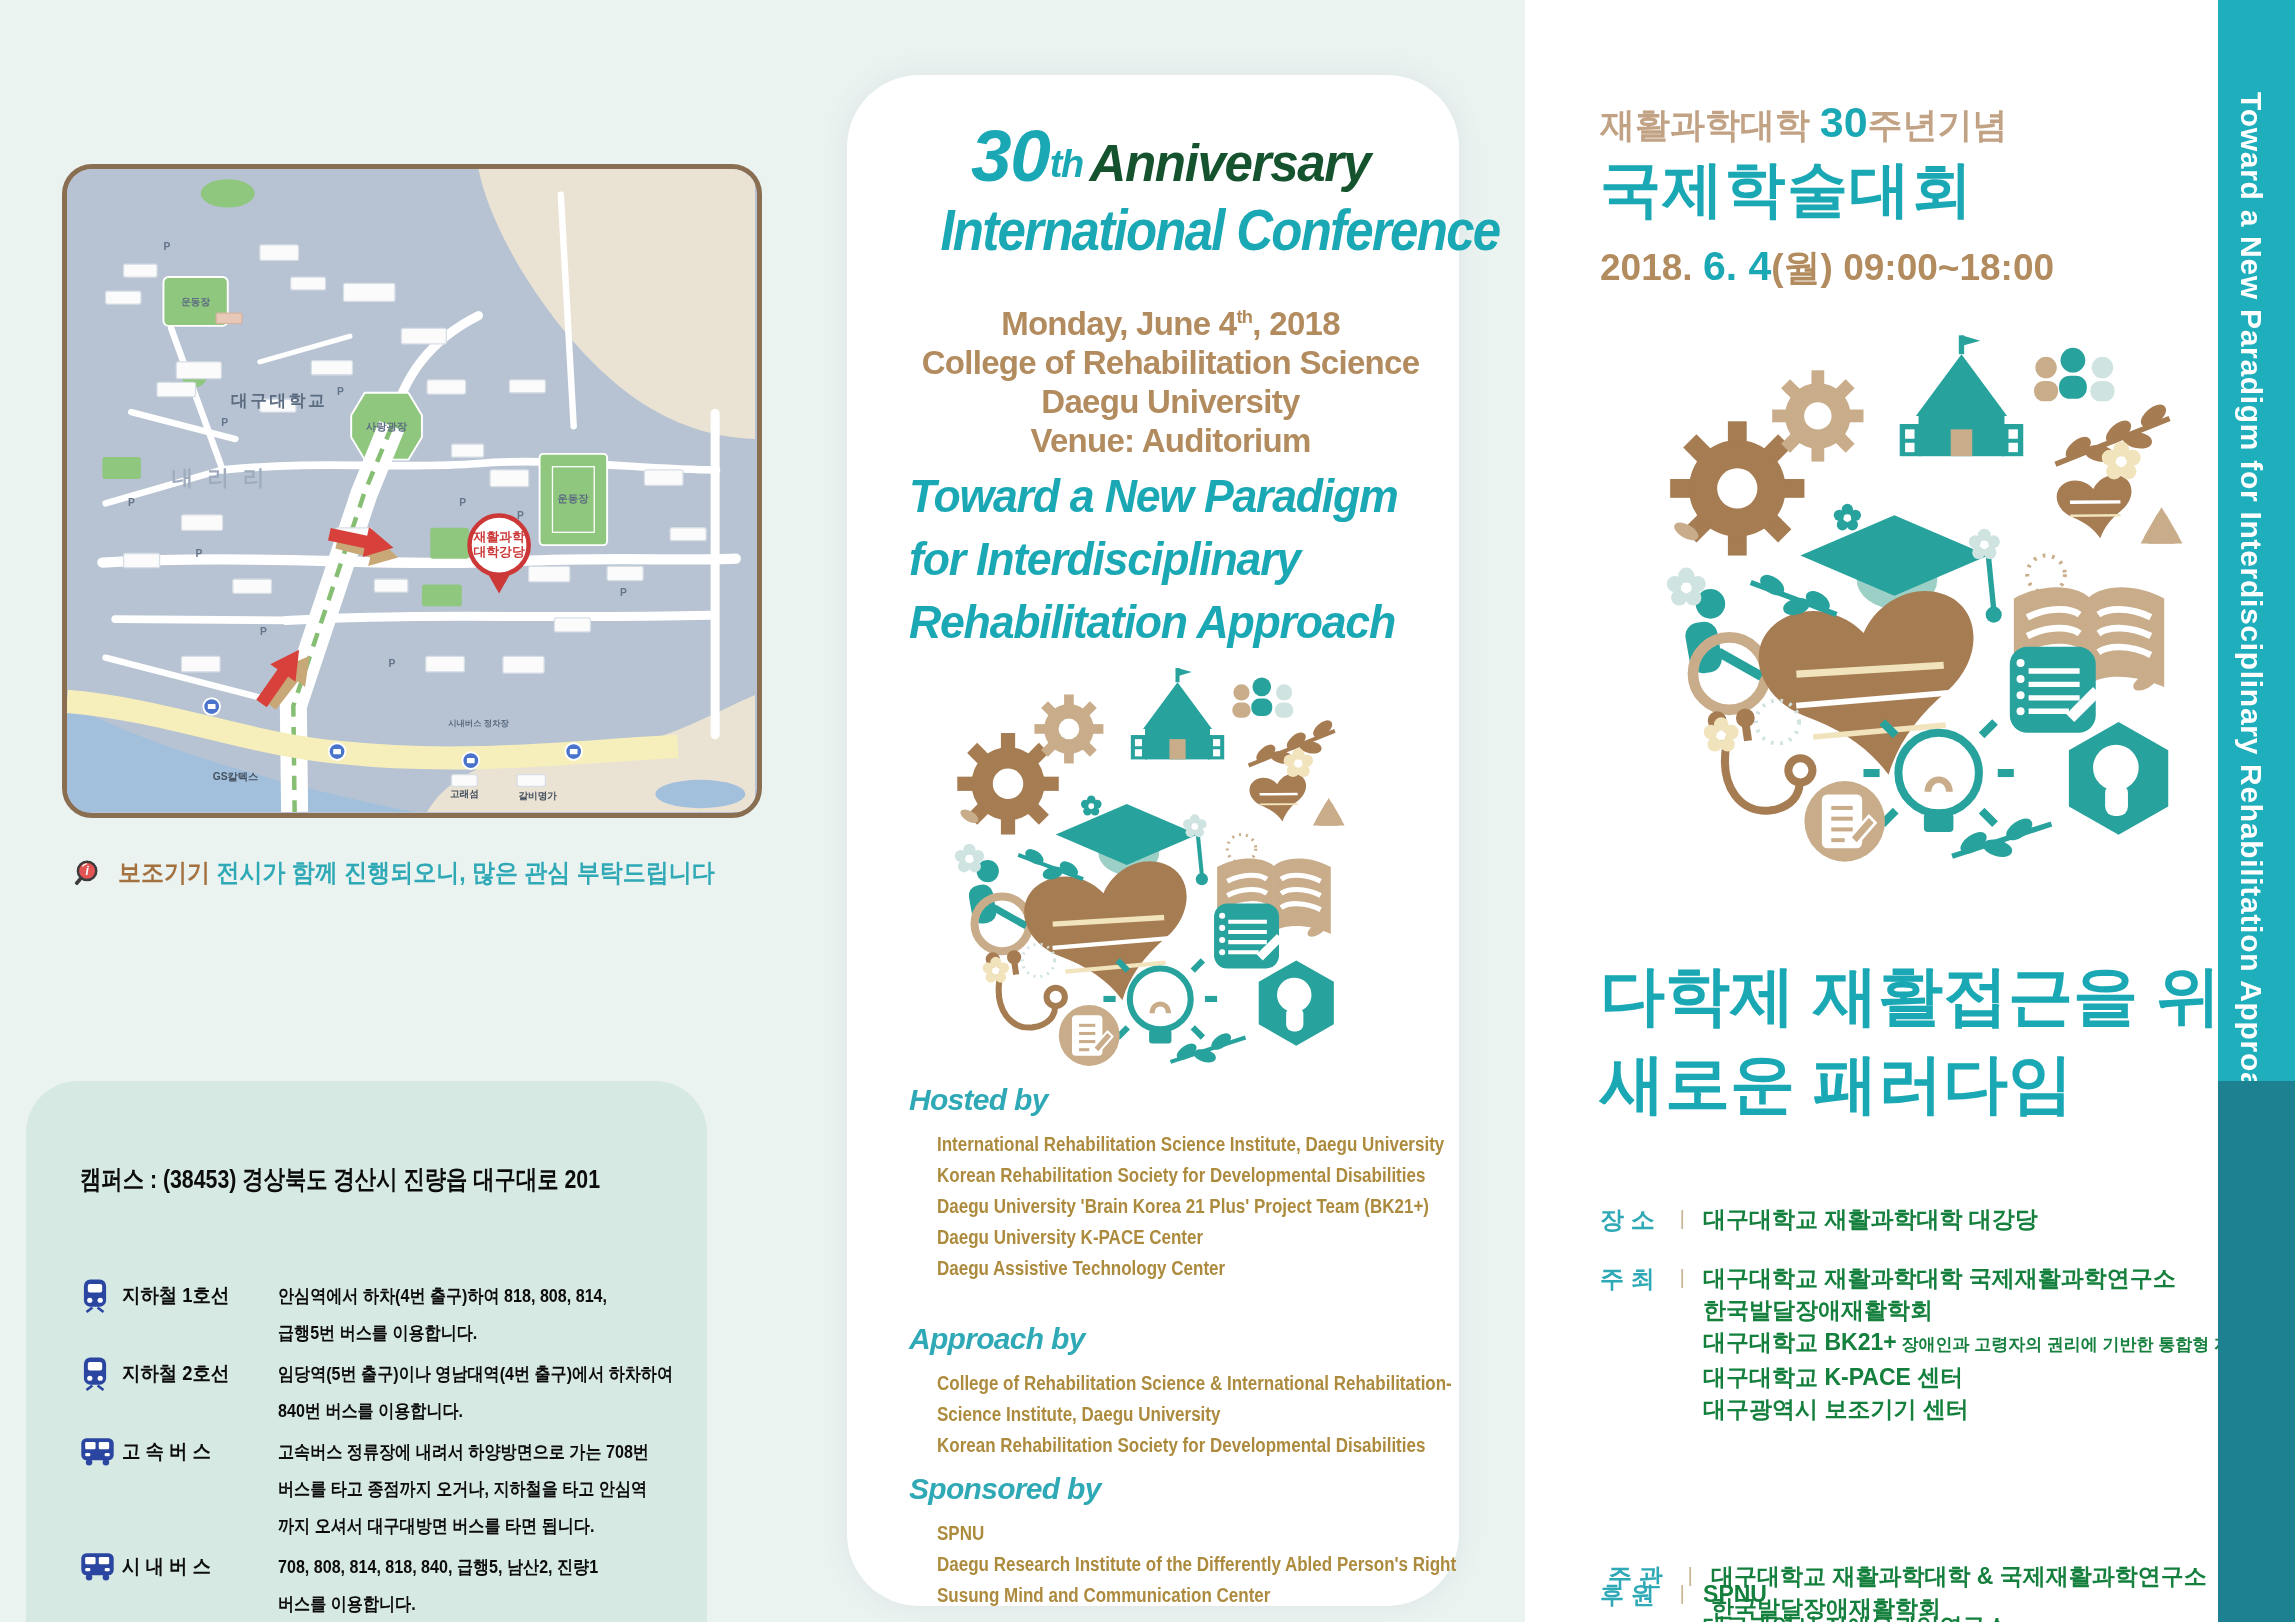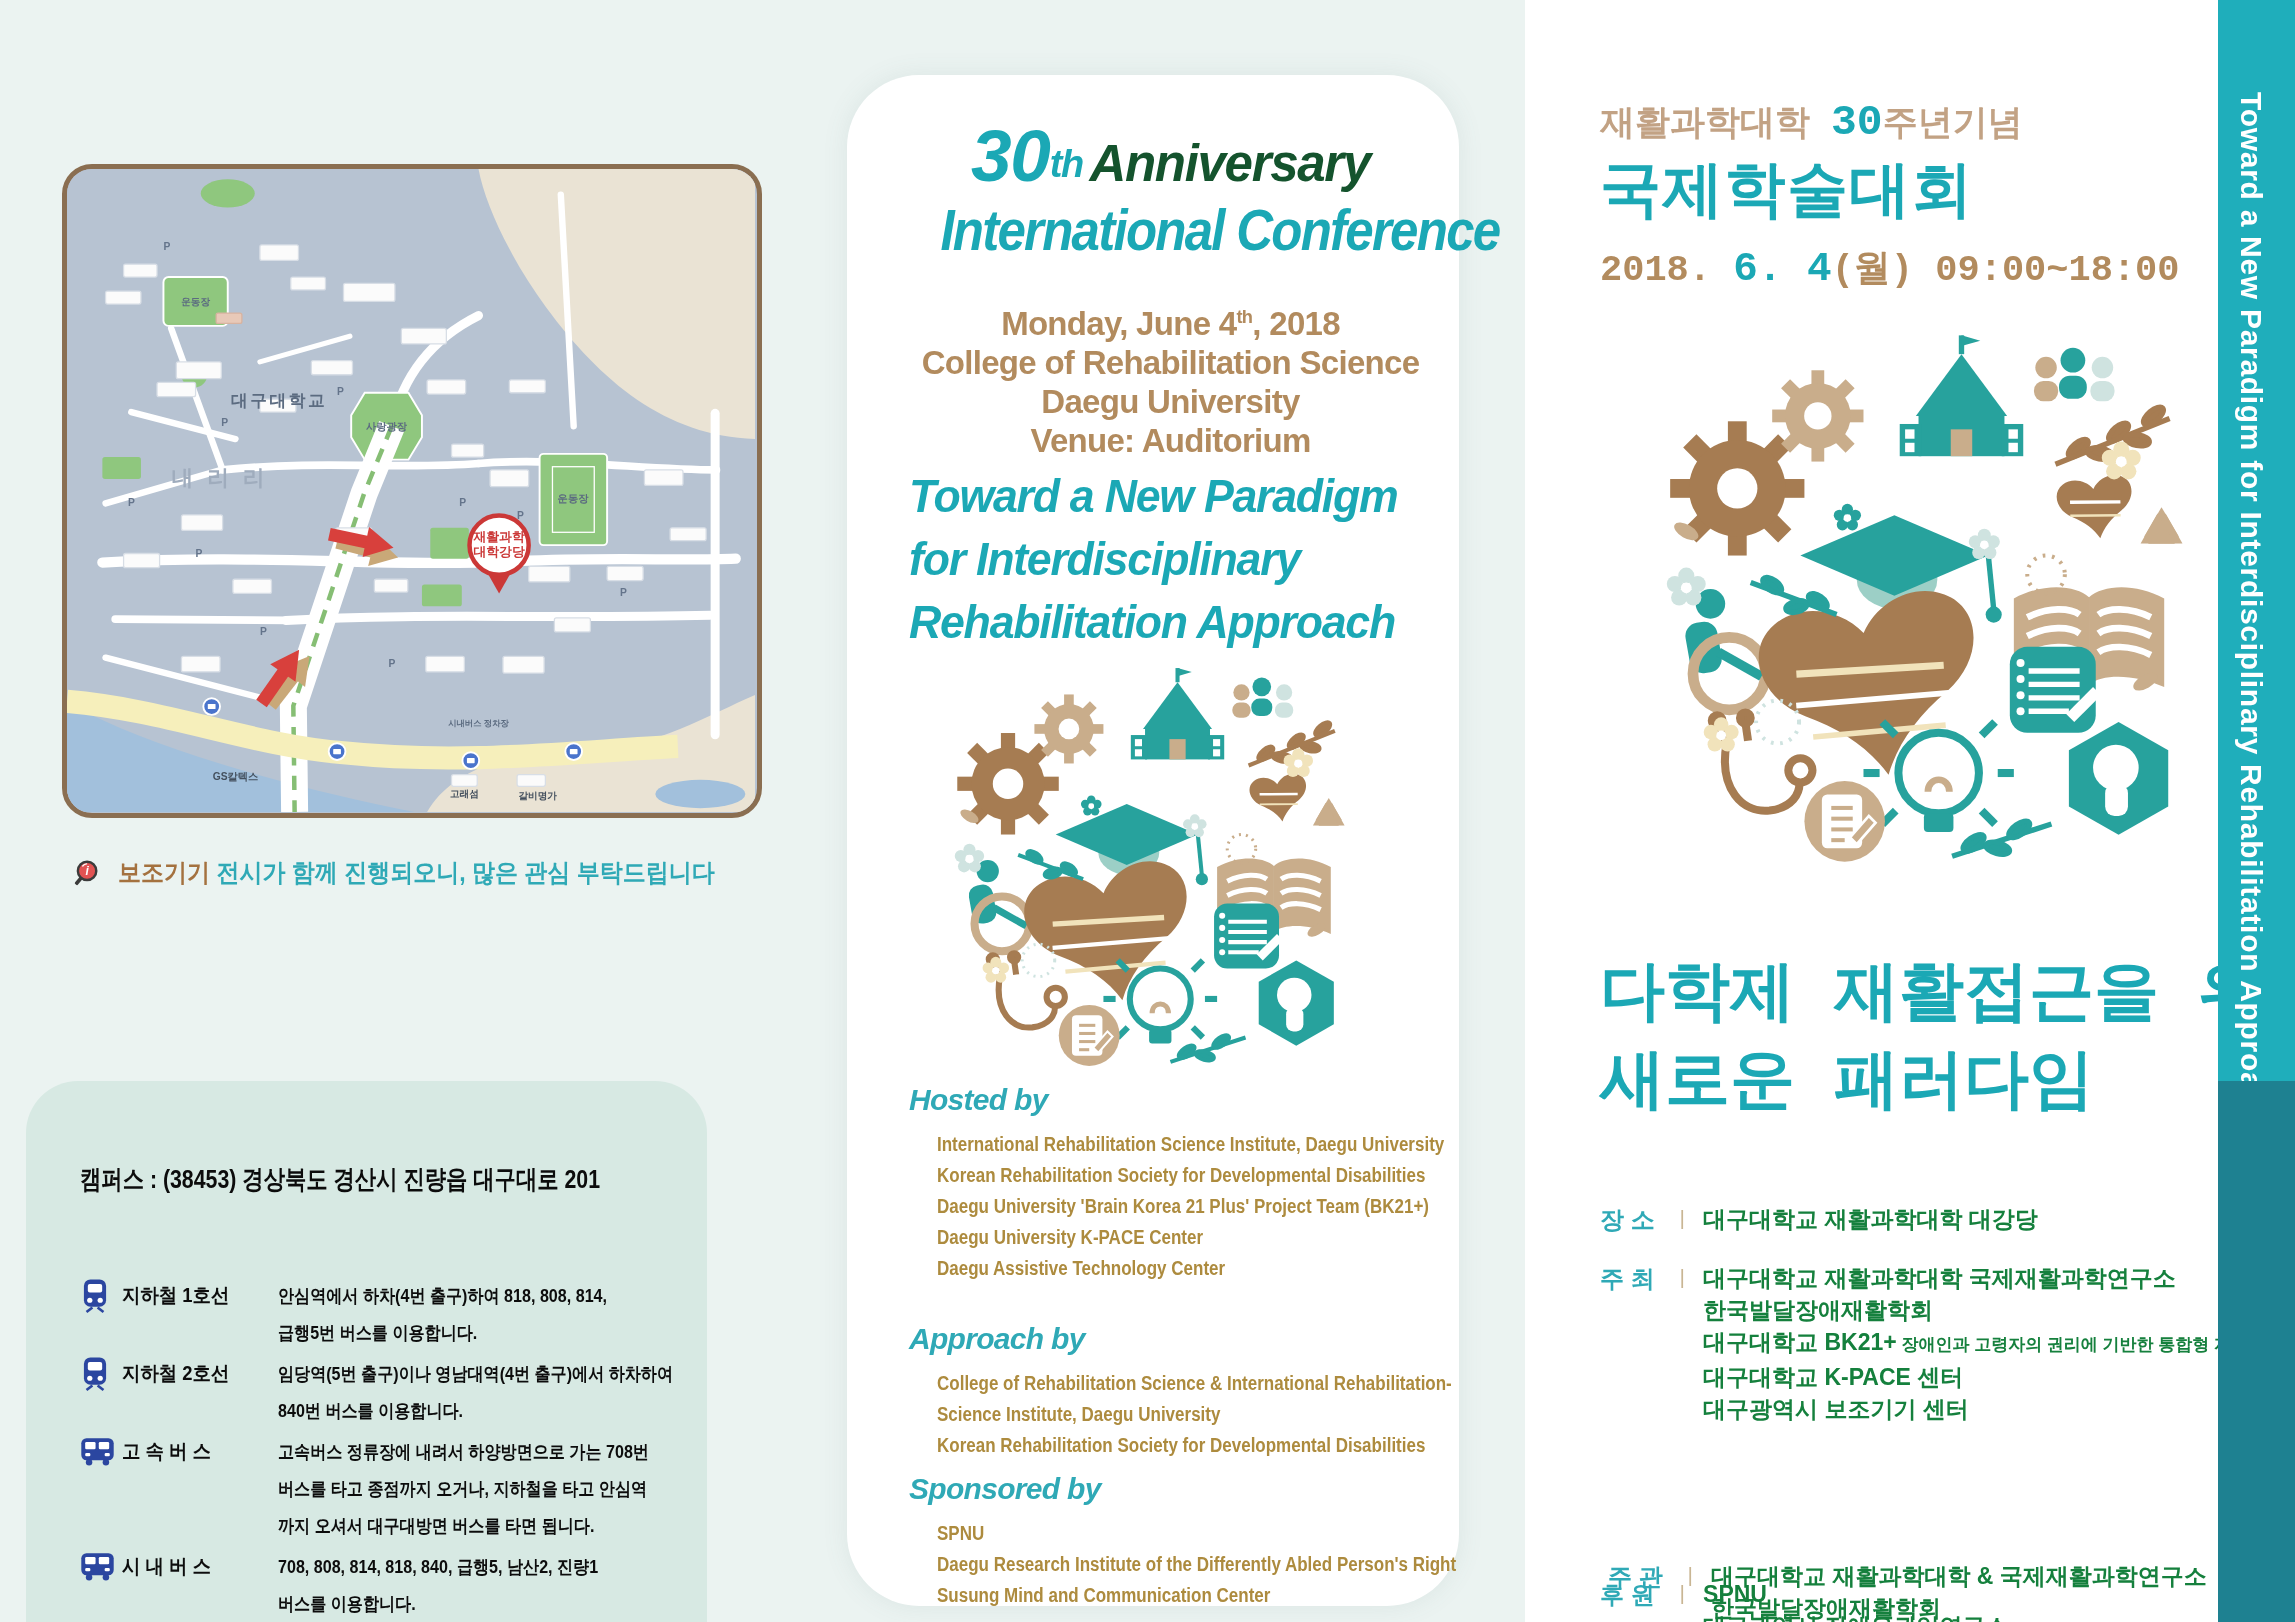--- a/index.html
+++ b/index.html
@@ -48,21 +48,21 @@
   .sec-head{font-style:italic;font-weight:800;font-size:30px;color:#2FA9B6;letter-spacing:-0.7px;}
   .sec-items{margin-top:11.8px;padding-left:27.5px;}
   .sec-item{font-size:20px;font-weight:700;color:#AD8B3E;line-height:31px;
             transform:scaleX(.85);transform-origin:left top;white-space:nowrap;}
   #hosted{top:1008px;width:550px;}
   #organized{top:1247px;width:550px;}
   #sponsored{top:1397px;width:550px;}
 
   
   #right-panel{left:1525px;top:0;width:694px;height:1623px;background:#fff;}
-  .rp{position:absolute;left:75px;font-family:Liberation Mono, monospace;}
+  .rp{position:absolute;left:75px;}
   #r-head1{top:98px;font-size:35px;font-weight:800;color:#C2A284;white-space:nowrap;}
   #r-head1 .num{color:#1BA8B5;font-size:43px;}
   #r-title{top:149px;font-size:61px;font-weight:800;color:#1BA8B5;letter-spacing:1.3px;white-space:nowrap;}
   #r-date{top:243px;font-size:37px;font-weight:800;color:#B28B5E;white-space:nowrap;}
   #r-date .num{color:#1BA8B5;font-size:41px;}
   #collage-right{top:330px;left:121px;width:537px;height:537px;position:absolute;}
   #r-main{top:952px;font-weight:800;font-size:65px;color:#1BA8B5;line-height:88px;white-space:nowrap;}
   .r-row{position:absolute;display:flex;align-items:flex-start;justify-content:center;}
   .r-label{flex:0 0 73px;font-size:24px;font-weight:800;color:#2FA9B6;padding-top:1.3px;white-space:nowrap;}
   .r-sep{flex:0 0 9.2px;color:#C9B694;font-size:21px;margin:0 14.4px 0 6.5px;padding-top:2.6px;}

